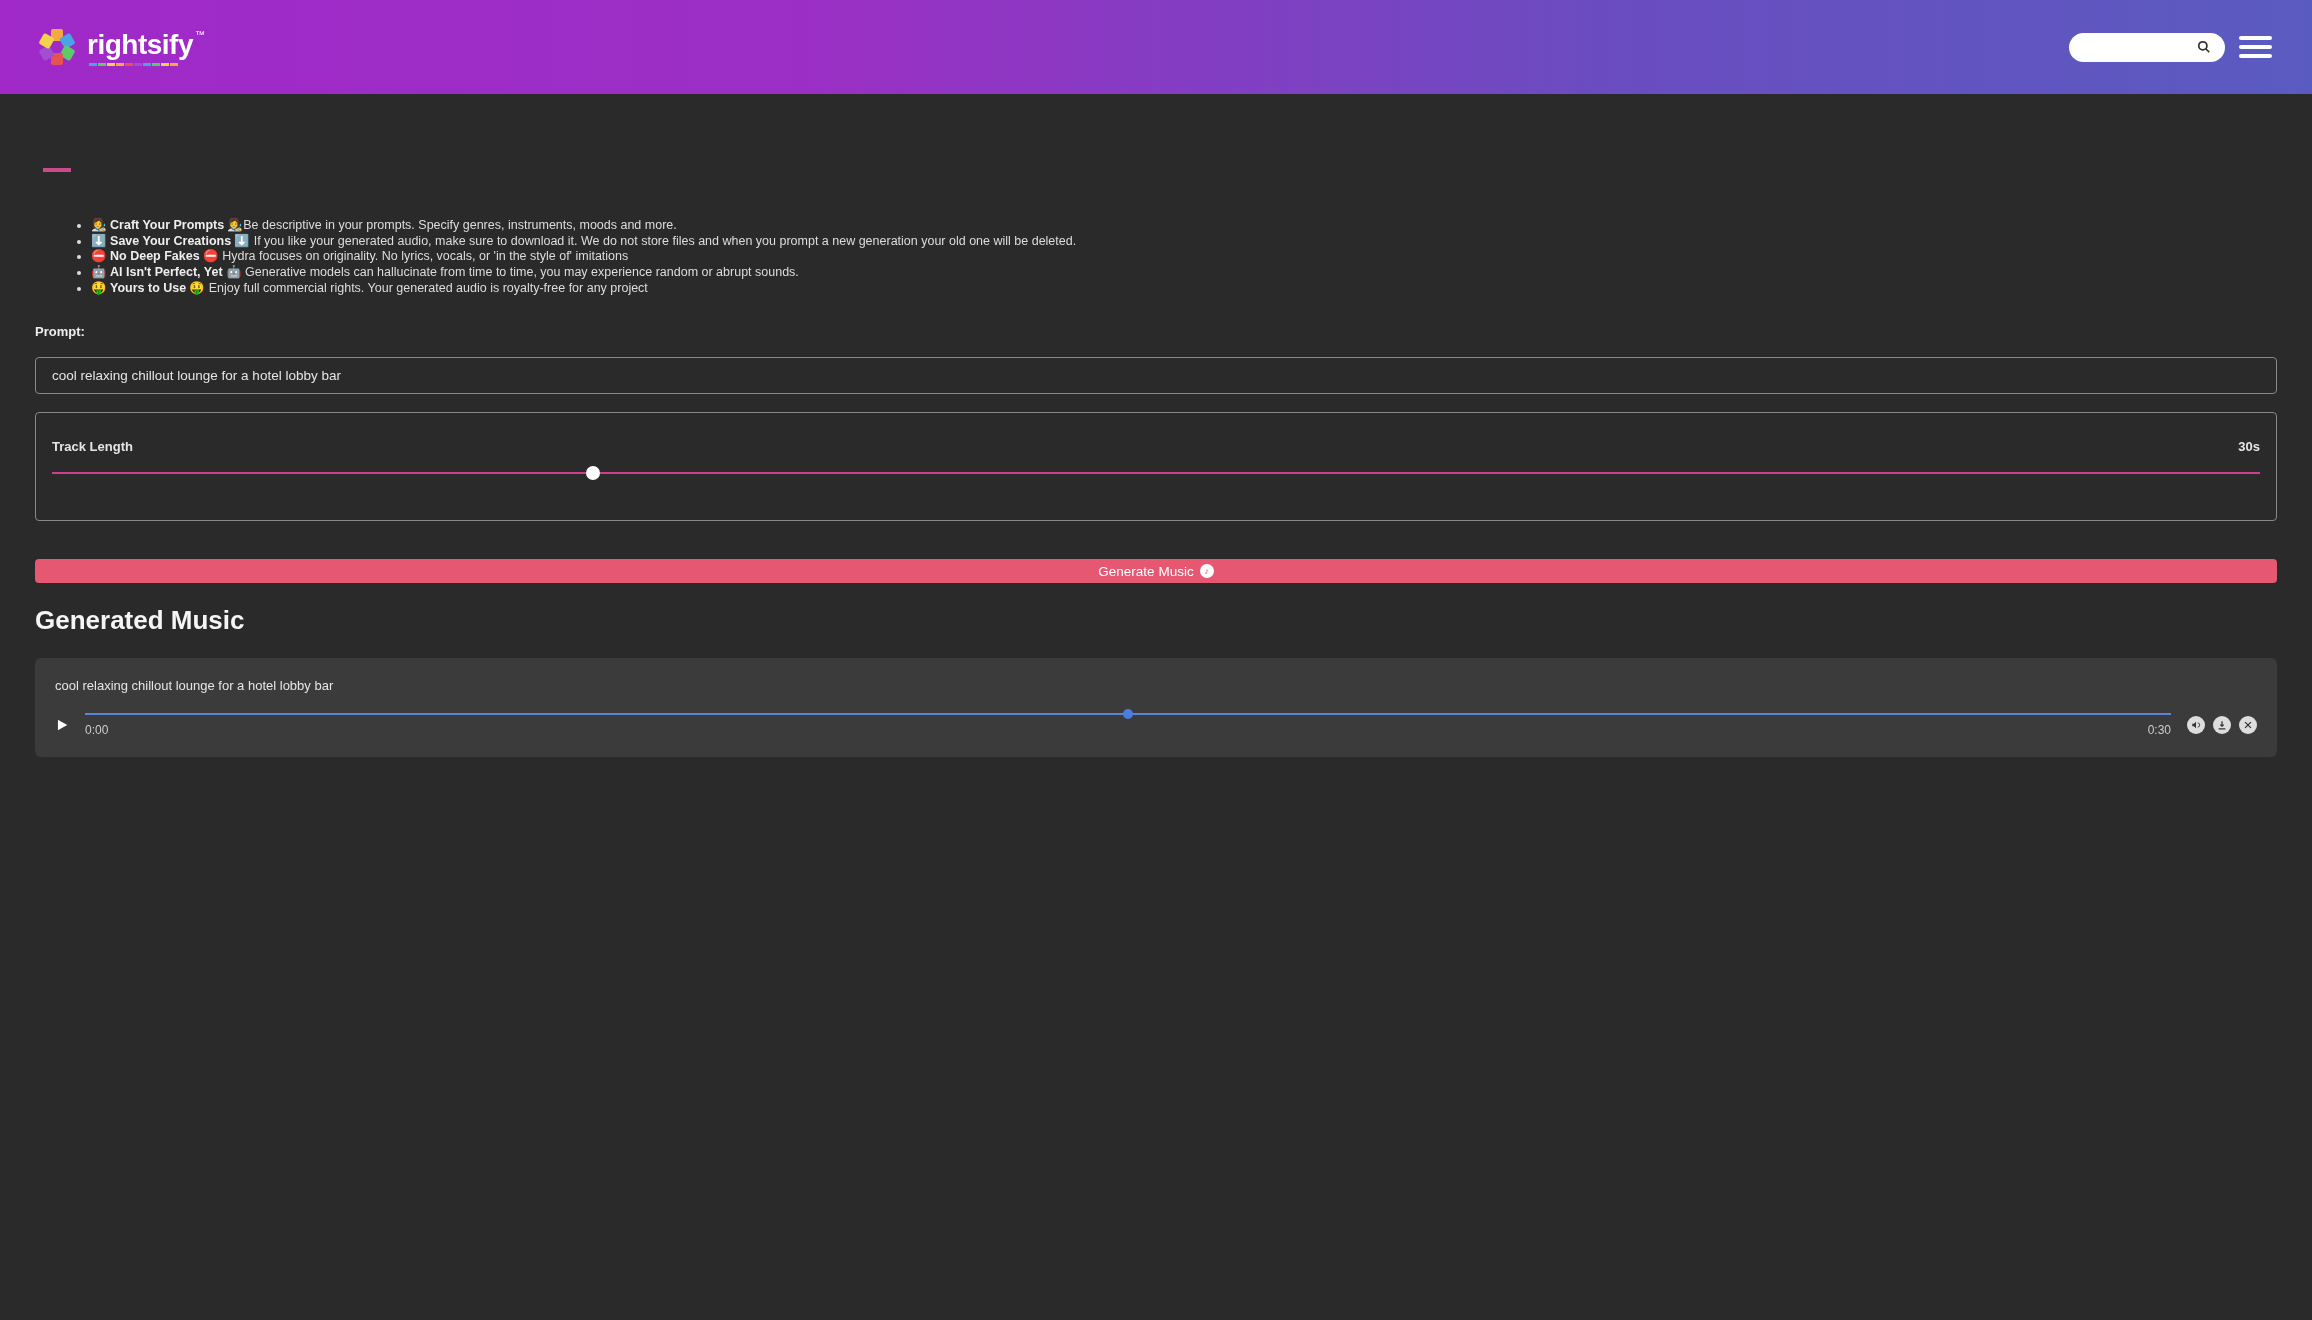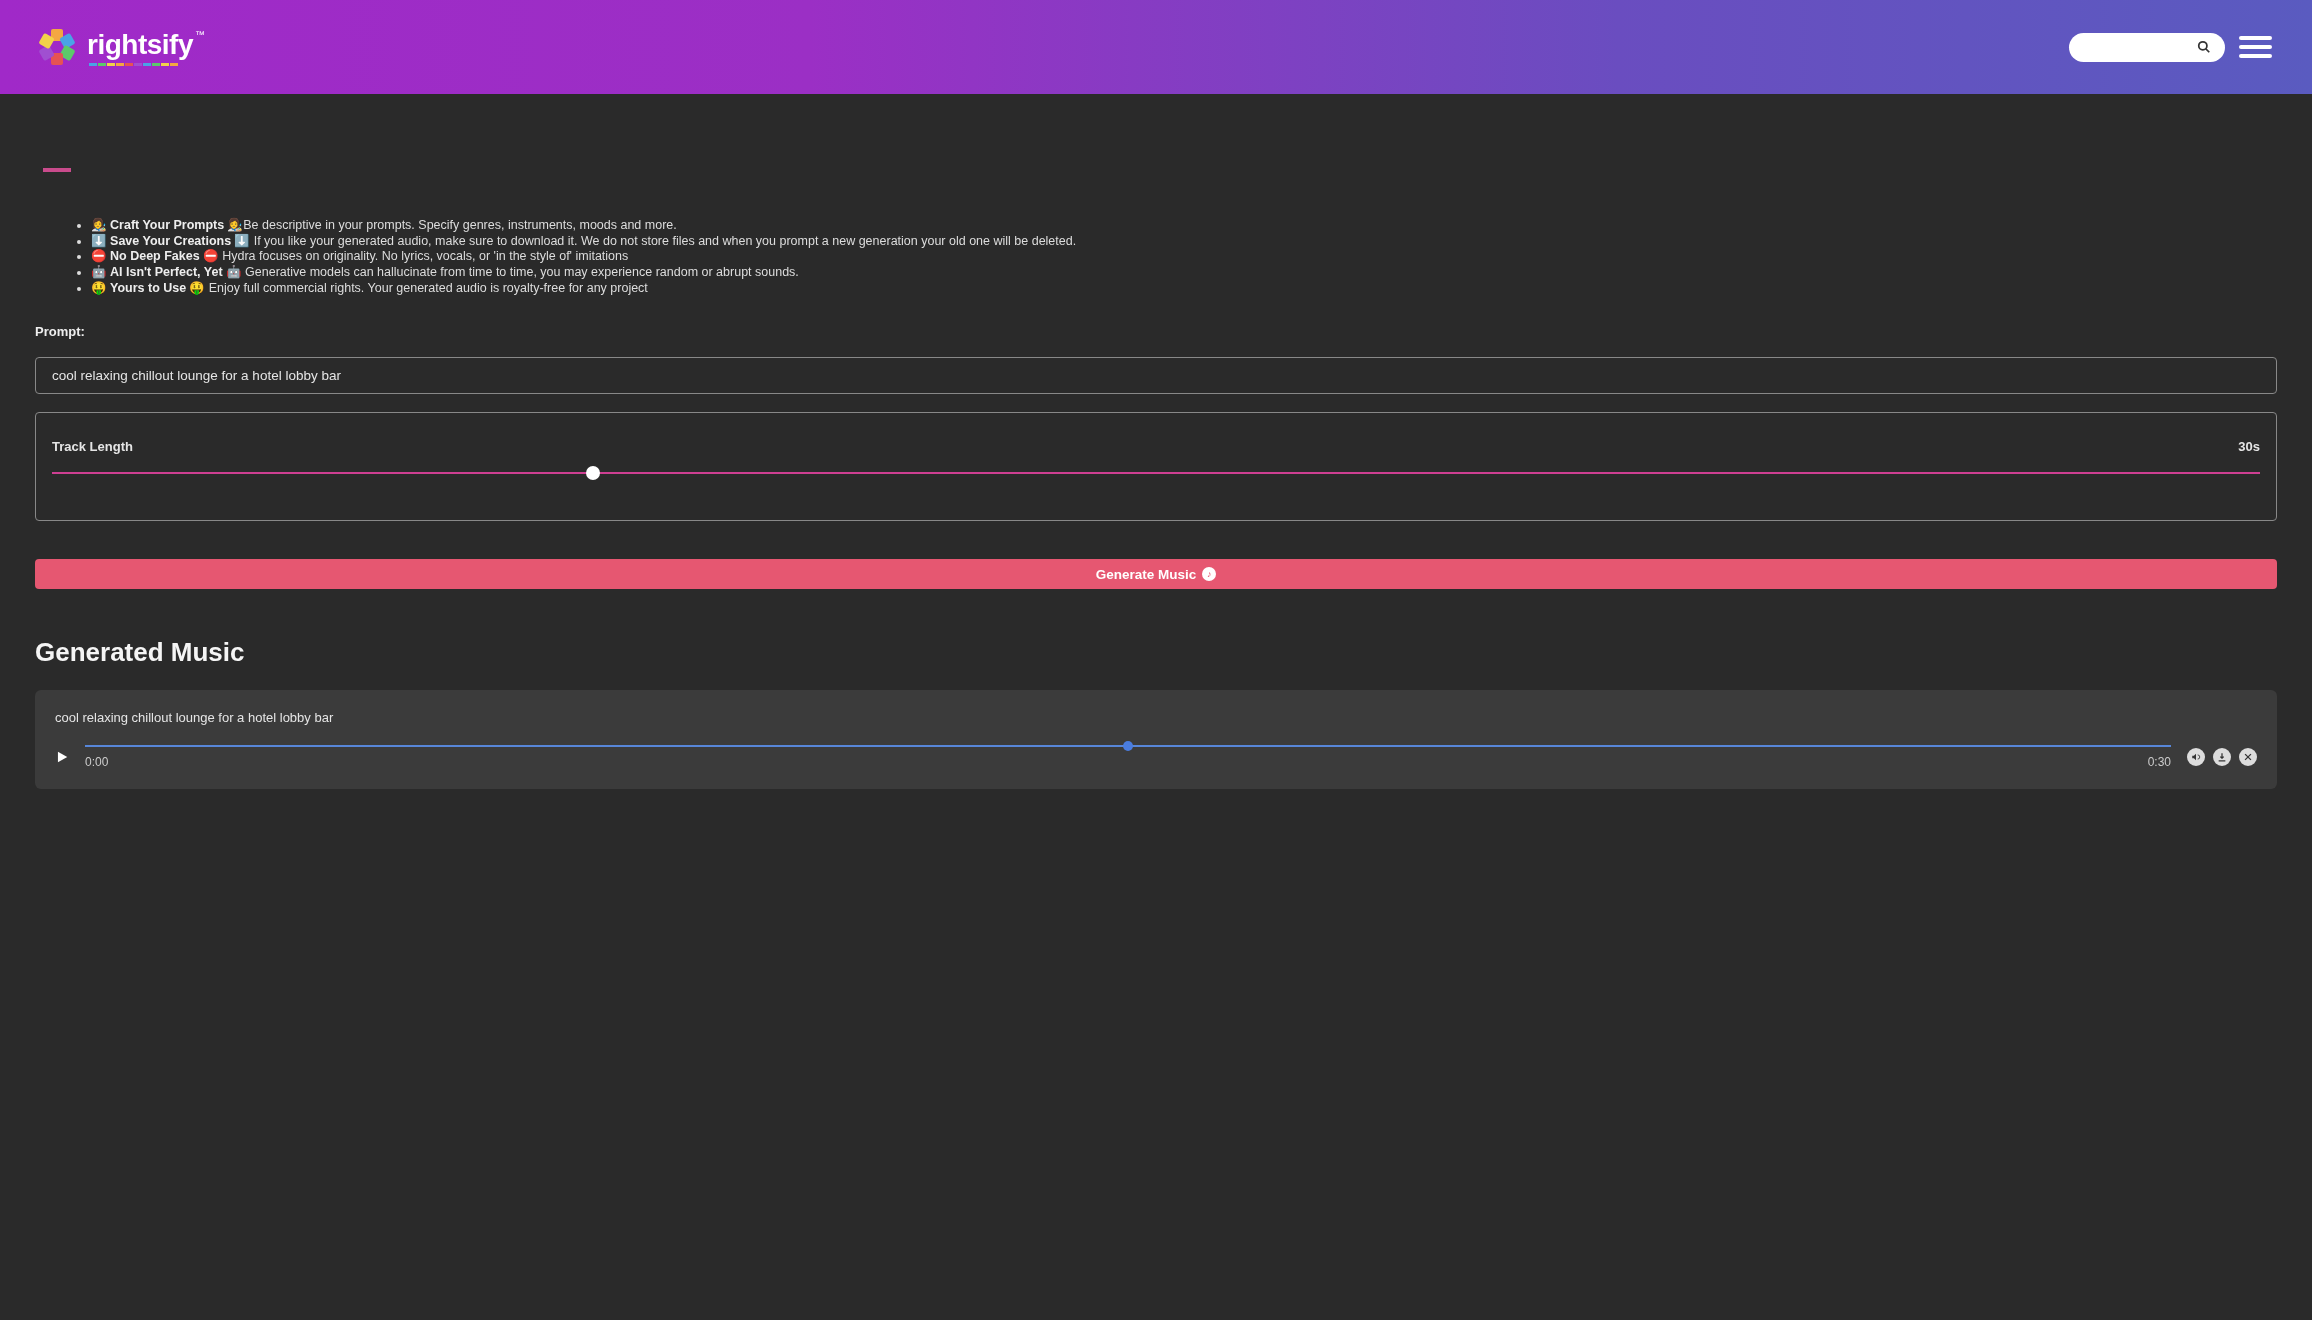--- a/index.html
+++ b/index.html
@@ -152,46 +152,46 @@
     border-radius: 50%;
     background: #fff;
     cursor: pointer;
   }
   .generate-btn {
     width: 100%;
     margin-top: 38px;
     background: #e65771;
     border: none;
     border-radius: 4px;
-    height: 30px;
+    height: 24px;
     display: flex;
     align-items: center;
     justify-content: center;
     gap: 6px;
     font-size: 13.5px;
-    font-weight: 700;
+    font-weight: 400;
     color: #fff;
     cursor: pointer;
   }
   .generate-icon {
     width: 14px;
     height: 14px;
     border-radius: 50%;
     background: #fff;
     display: flex;
     align-items: center;
     justify-content: center;
     color: #e65771;
     font-size: 9px;
   }
   .generated-title {
     font-size: 26px;
     font-weight: 800;
     color: #f5f5f5;
-    margin-top: 48px;
+    margin-top: 22px;
   }
   .player-card {
     background: #3b3b3b;
     border-radius: 6px;
     margin-top: 22px;
     padding: 20px;
   }
   .player-title {
     font-size: 13px;
     color: #e5e5e5;

